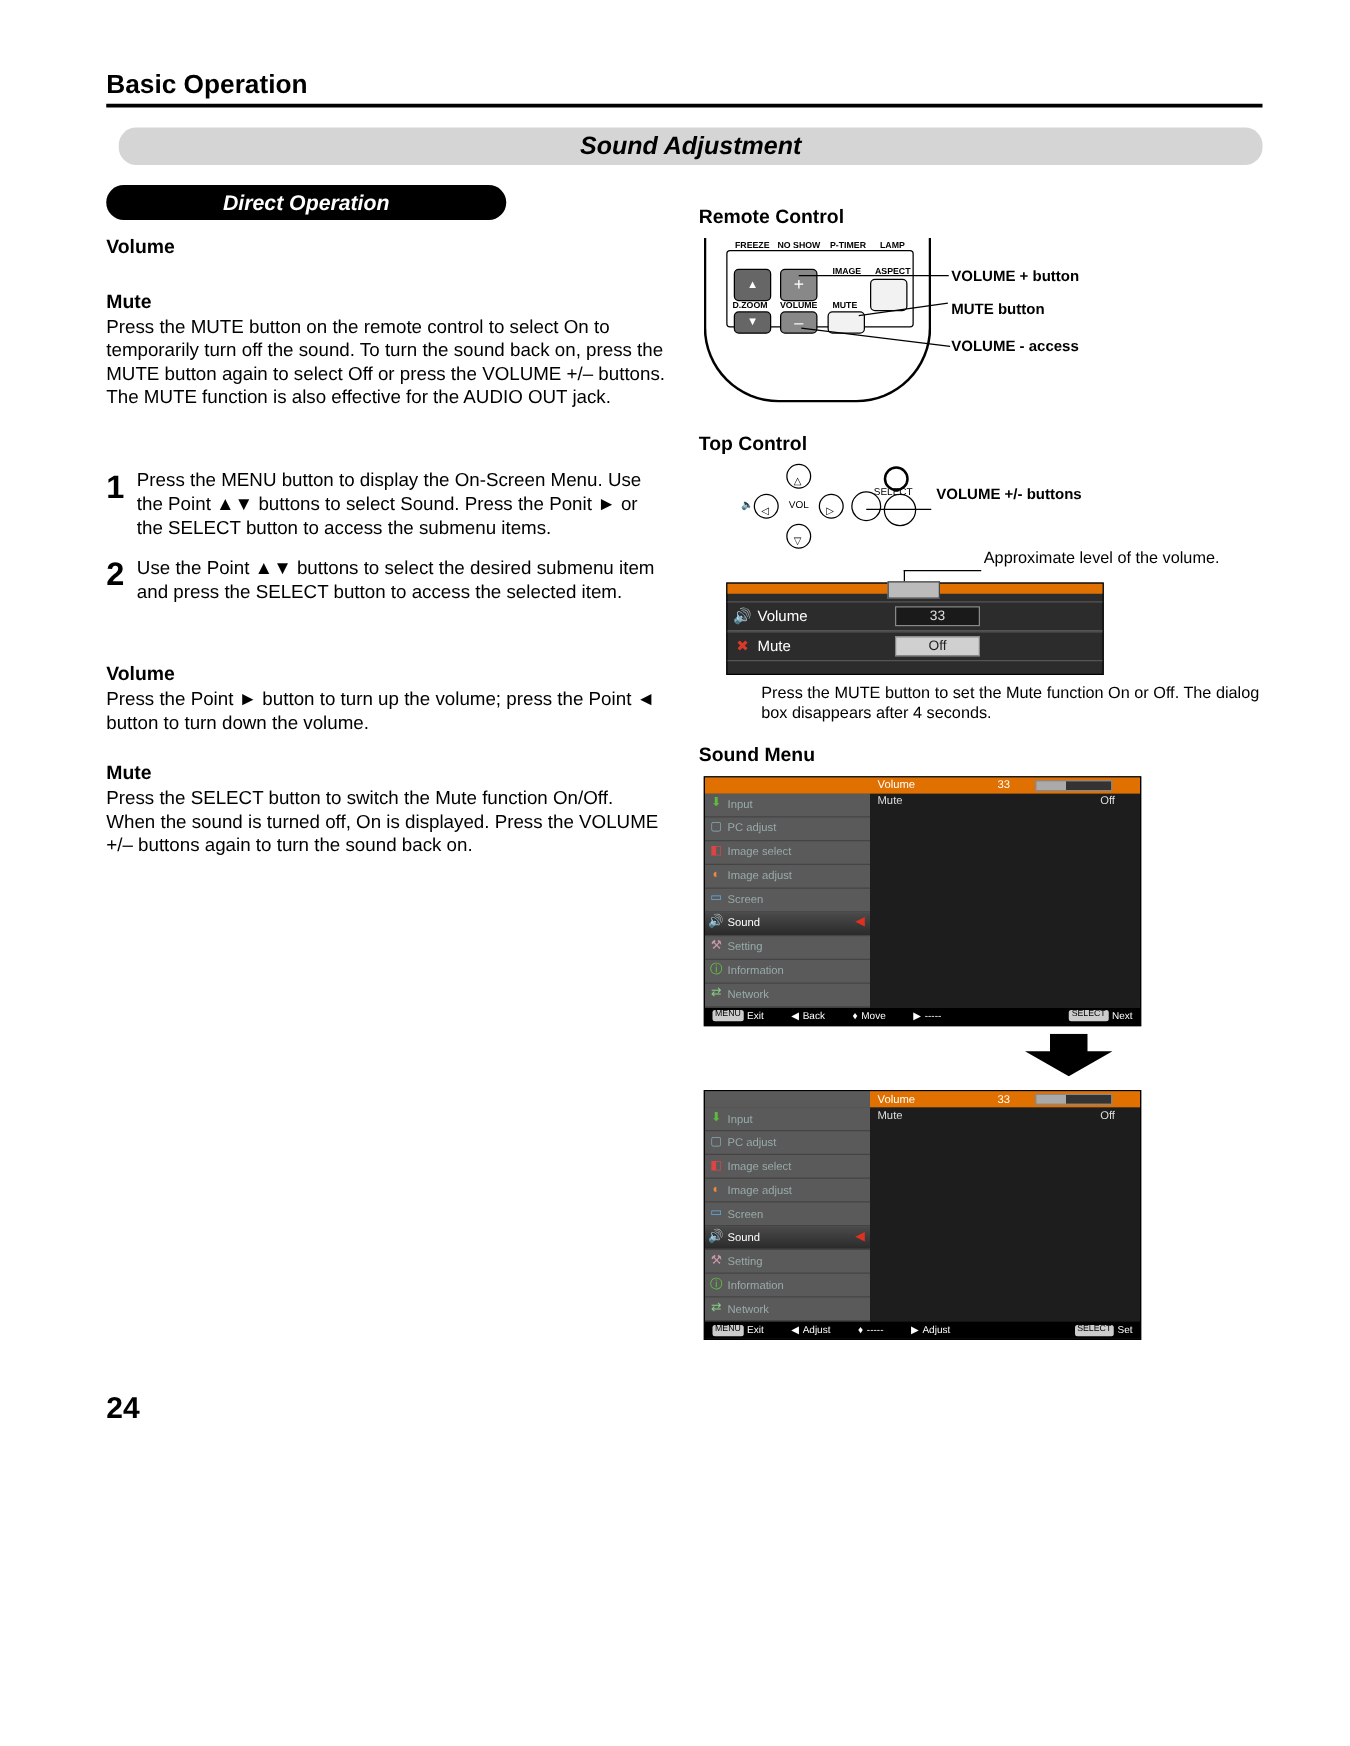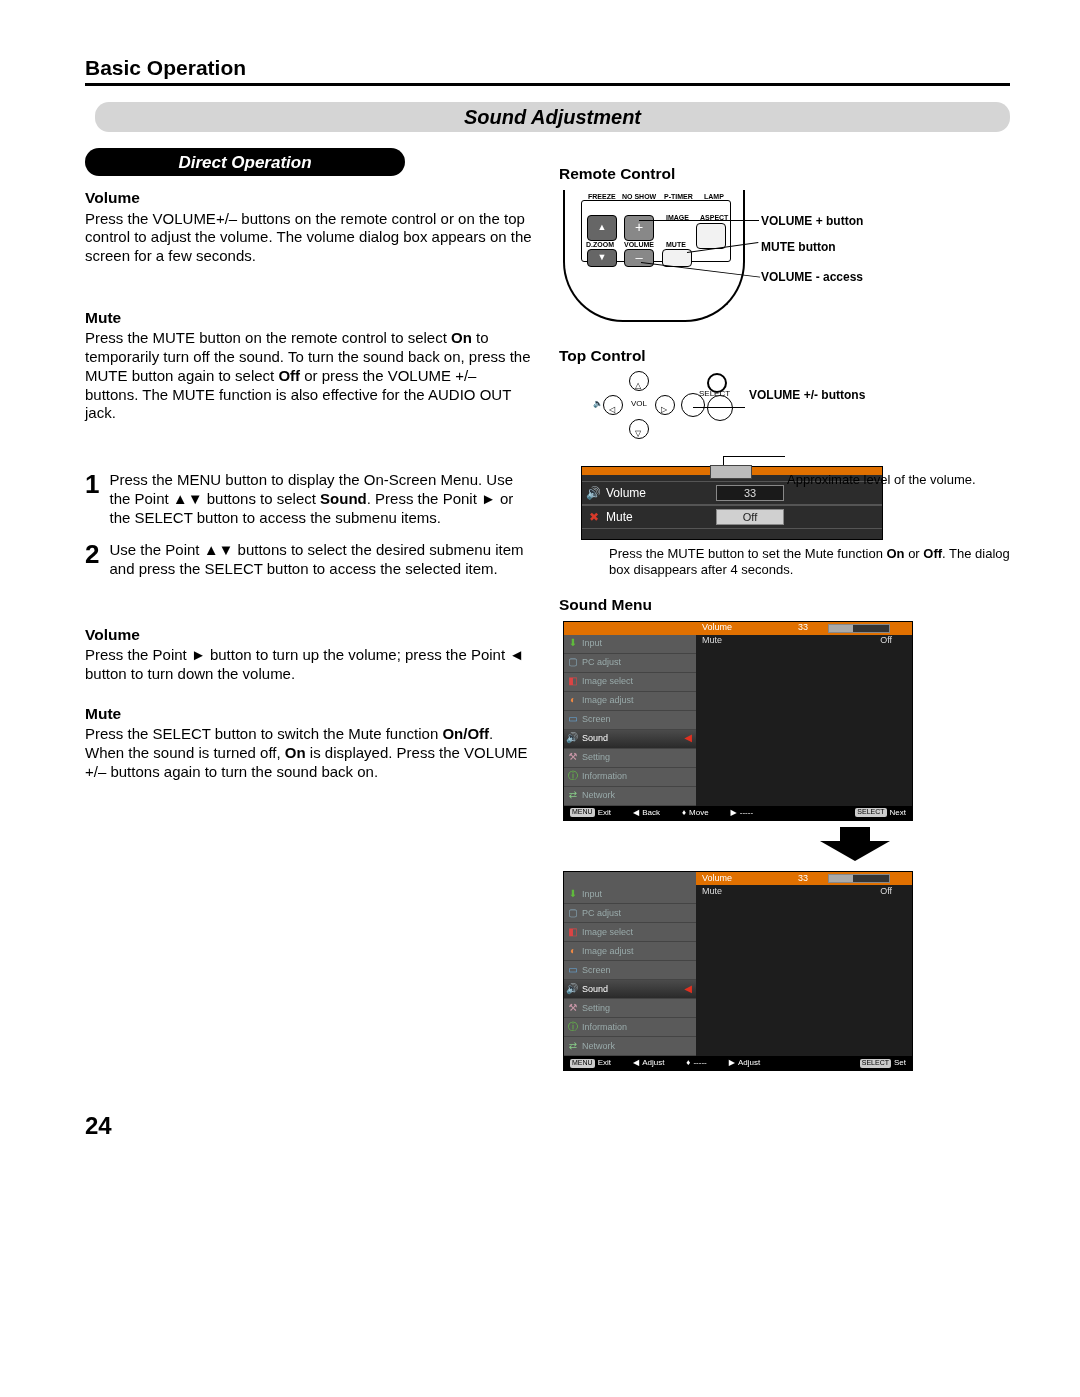--- a/index.html
+++ b/index.html
@@ -51,21 +51,21 @@
   }
   .sub-h {
     font-weight: bold;
     margin-top: 12px;
     margin-bottom: 2px;
     font-size: 15.5px;
   }
   .para { margin: 0 0 20px 0; }
   .step { display: flex; gap: 10px; margin-bottom: 14px; }
   .step-num { font-size: 26px; font-weight: bold; line-height: 1; width: 24px; }
-  .bold { font-weight: bold; }
+  .bold { font-weight: normal; }
   .sub-h-r { font-weight: bold; margin-top: 16px; margin-bottom: 6px; font-size: 15.5px; }
 
   
   .remote-wrap { position: relative; height: 140px; margin-bottom: 12px; }
   .remote-body {
     position: absolute; left: 4px; top: 0; width: 178px; height: 130px;
     border: 2px solid #000; border-top: none;
     border-radius: 0 0 60px 60px;
     background: #fff;
   }
@@ -83,21 +83,21 @@
   .callout { position:absolute; font-size:12px; font-weight:bold; white-space:nowrap; }
   .cl-line{ position:absolute; border-top:1px solid #000; }
 
   
   .top-wrap { position: relative; height: 85px; margin-bottom: 10px; }
   .tc-circle{ position:absolute; border:1px solid #000; border-radius:50%; background:#fff; }
   .tc-txt{ position:absolute; font-size:8px; }
 
   
   .vdb-wrap{ position: relative; }
-  .vdb-annot{ position:absolute; font-size:13px; left:228px; top:-27px; line-height:1.1;margin-top:34px; }
+  .vdb-annot{ position:absolute; font-size:13px; left:228px; top:-27px; line-height:1.1; }
   .vdb{ border:1px solid #000; background:#2c2c2c; width:300px; margin-left:22px; }
   .vdb-top{ background:#e07000; height:8px; position:relative; }
   .vdb-marker{ position:absolute; left:128px; top:-2px; width:40px; height:12px; background:#bbb; border:1px solid #444; }
   .vdb-body{ padding:6px 0 10px 0; }
   .vdb-row{ display:flex; align-items:center; color:#fff; font-size:12px;
             border-top:1px solid #555; border-bottom:1px solid #555; height:22px; }
   .vdb-ico{ width:24px; text-align:center; }
   .vdb-lab{ width:110px; }
   .vdb-val{ border:1px solid #888; background:#1a1a1a; width:66px; text-align:center;
             height:14px; line-height:14px; color:#ddd; font-size:11px; }
@@ -139,21 +139,20 @@
 
 <div class="page-chapter">Basic Operation</div>
 <div class="section-bar">Sound Adjustment</div>
 
 <div class="cols">
 
   <div class="col-left">
     <div class="pill">Direct Operation</div>
 
     <div class="sub-h">Volume</div>
-    <p class="para">Press the VOLUME+/– buttons on the remote control or on the top control to adjust the volume. The volume dialog box appears on the screen for a few seconds.</p>
 
     <div style="height:10px;"></div>
     <div class="sub-h">Mute</div>
     <p class="para">
       <span>Press the MUTE button on the remote control to select </span><span class="bold">On</span><span> to temporarily turn off the sound. To turn the sound back on, press the MUTE button again to select </span><span class="bold">Off</span><span> or press the VOLUME +/– buttons. The MUTE function is also effective for the AUDIO OUT jack.</span>
     </p>
 
     <div style="height:28px;"></div>
 
     <div class="step">

